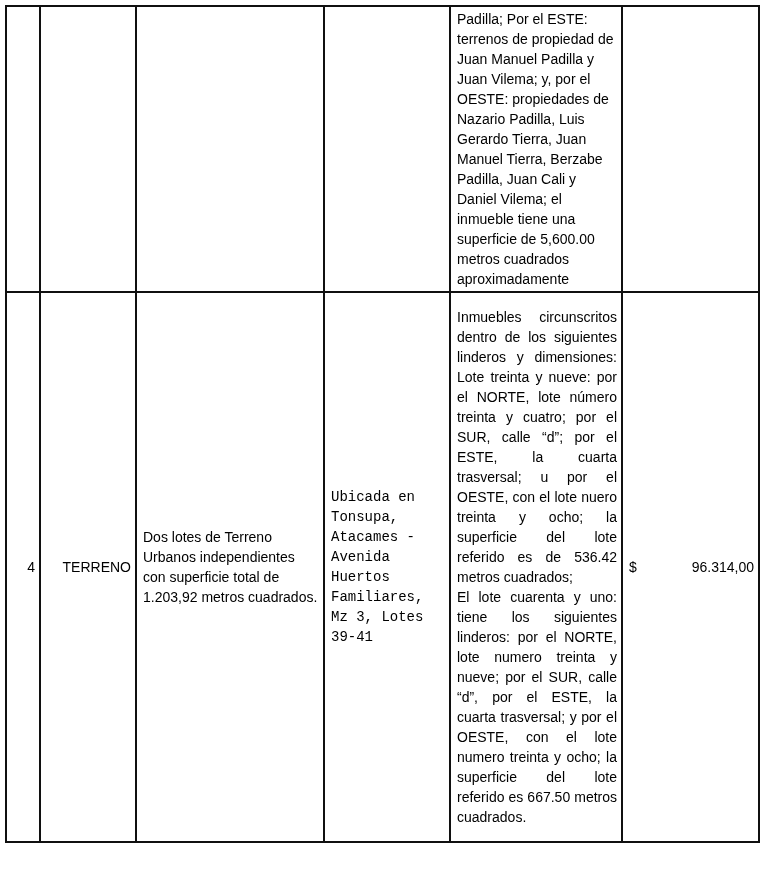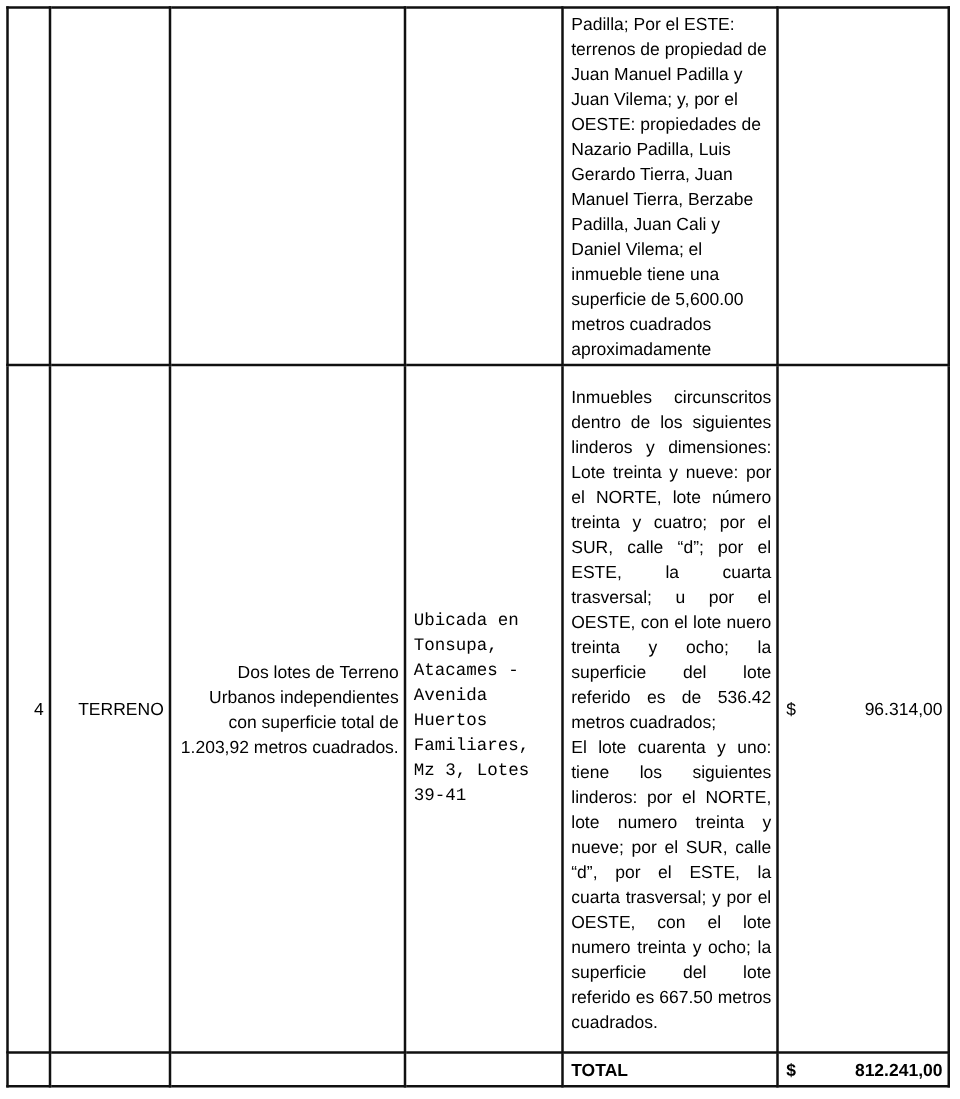--- a/index.html
+++ b/index.html
@@ -28,21 +28,21 @@
     vertical-align: middle;
     overflow: hidden;
     word-wrap: break-word;
   }
   tr.row-1 { height: 283px; }
   tr.row-2 { height: 550px; }
   tr.row-total { height: 27px; }
 
   td.c-num   { text-align: right; padding-right: 5px; }
   td.c-type  { text-align: right; }
-  td.c-desc  { text-align: right; }
+  td.c-desc  { text-align: left; }
   td.c-loc   { text-align: left; font-family: Liberation Mono, monospace; }
   td.c-bound {
     vertical-align: top;
     padding: 4px 4px 4px 7px;
   }
   .bound-left    { text-align: left; }
   .bound-justify { text-align: justify; }
   .bound-justify + .bound-justify { margin-top: 0; }
   td.c-val { vertical-align: middle; padding: 2px 4px 2px 7px; }
   .money {
@@ -99,28 +99,15 @@
         <div class="bound-justify">El lote cuarenta y uno: tiene los siguientes linderos: por el NORTE, lote numero treinta y nueve; por el SUR, calle “d”, por el ESTE, la cuarta trasversal; y por el OESTE, con el lote numero treinta y ocho; la superficie del lote referido es 667.50 metros cuadrados.</div>
       </td>
       <td class="c-val">
         <div class="money">
           <span>$</span>
           <span>96.314,00</span>
         </div>
       </td>
     </tr>
 
-    <tr class="row-total">
-      <td class="c-num"></td>
-      <td class="c-type"></td>
-      <td class="c-desc"></td>
-      <td class="c-loc"></td>
-      <td class="c-bound">TOTAL</td>
-      <td class="c-val">
-        <div class="money">
-          <span>$</span>
-          <span>812.241,00</span>
-        </div>
-      </td>
-    </tr>
   </tbody>
     </table>
 </div>
 
 </body></html>

